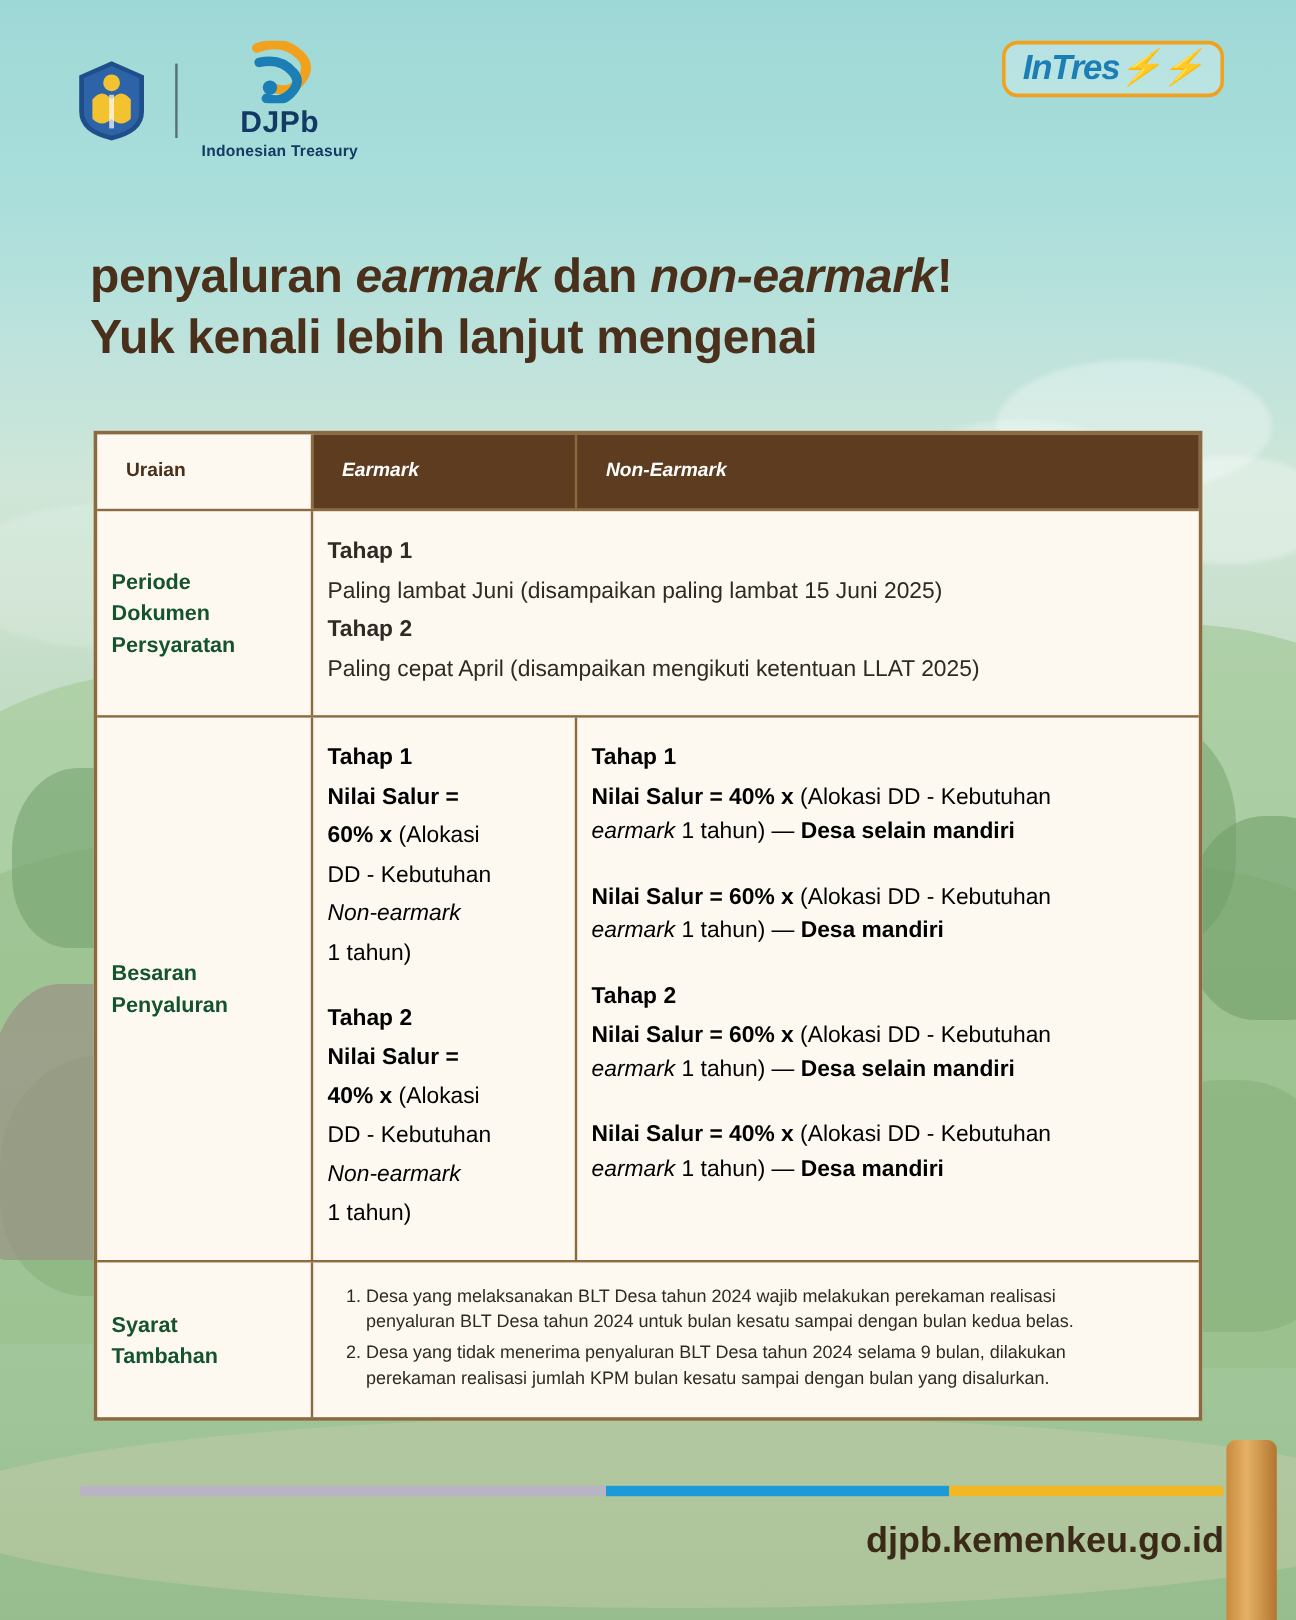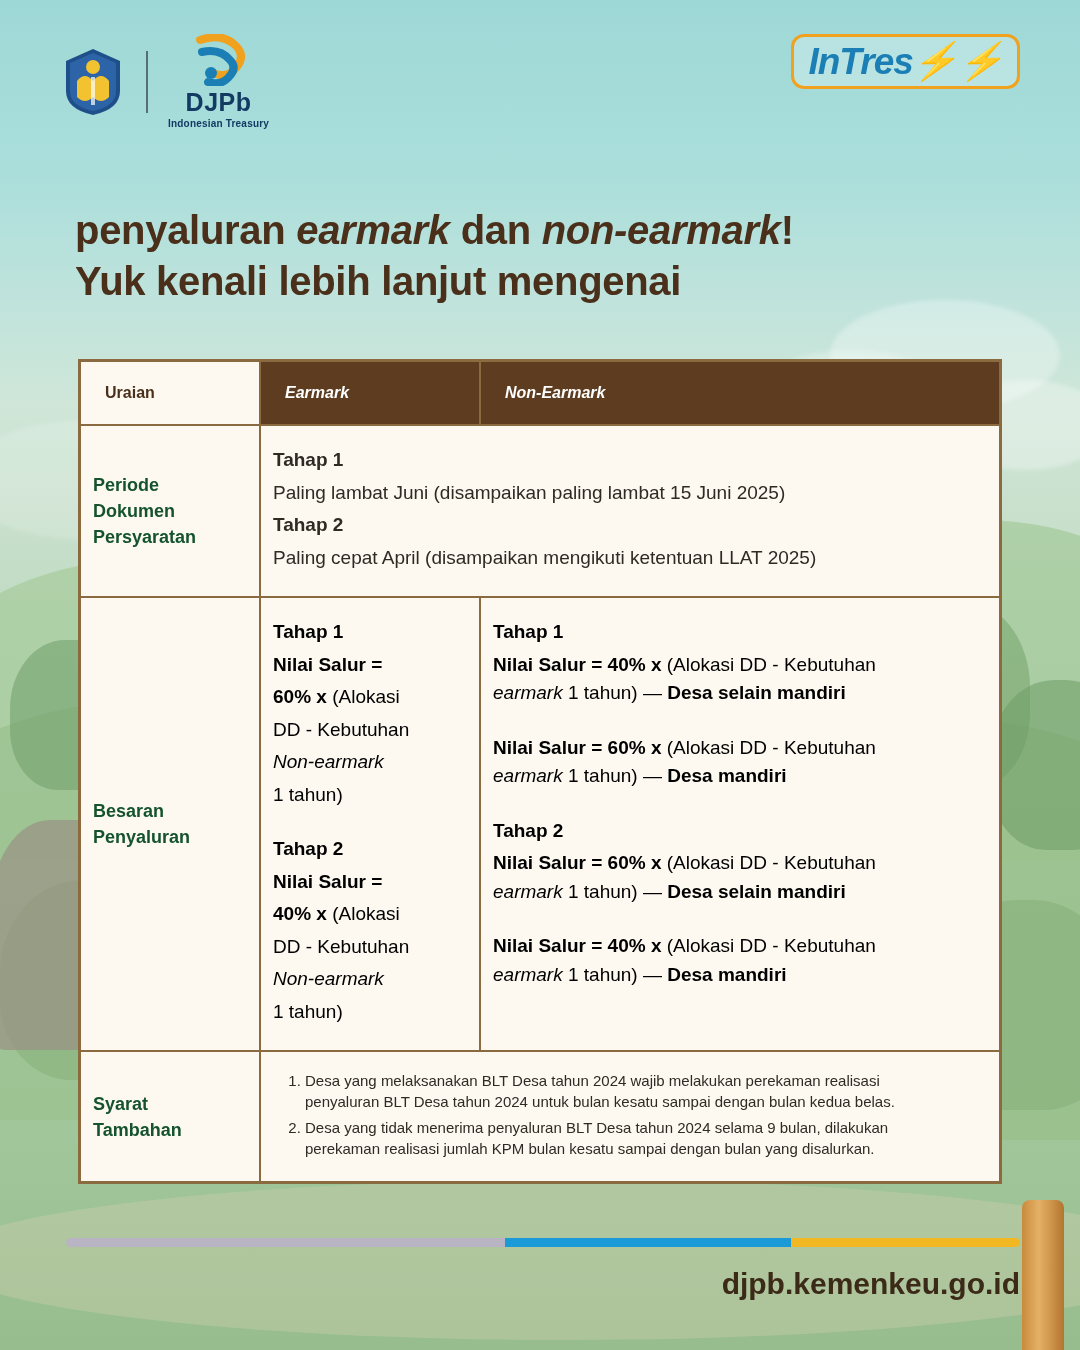--- a/index.html
+++ b/index.html
@@ -57,30 +57,30 @@
   .logo-left { display: flex; align-items: center; gap: 20px; }
   .tut-wuri { width: 66px; height: 70px; position: relative; }
   .divider-v { width: 2px; height: 62px; background: #3b4a57; opacity: .75; }
   .djpb { display: flex; flex-direction: column; align-items: center; }
   .djpb-mark { width: 58px; height: 52px; position: relative; }
   .djpb-text {
     font-size: 25px; font-weight: bold; color: #123a63; letter-spacing: .5px;
     line-height: 1; margin-top: 4px;
   }
   .djpb-sub {
-    font-size: 10px; font-weight: bold; color: #123a63;
+    font-size: 13px; font-weight: bold; color: #123a63;
     letter-spacing: .2px; margin-top: 3px;
   }
   .intres {
     border: 3px solid #f0a21f; border-radius: 13px;
     padding: 6px 14px 6px 14px; background: rgba(255,255,255,.25);
     display: flex; align-items: center;
   }
   .intres-text {
-    font-size: 37px; font-weight: bold; font-style: italic;
+    font-size: 29px; font-weight: bold; font-style: italic;
     color: #1b7fb5; letter-spacing: -1px; line-height: 1;
   }
   .bolt { color: #f0a21f; }
 
   
   .title {
     position: absolute; top: 205px; left: 75px; right: 60px;
     font-size: 40px; font-weight: bold; color: #4a2f1b;
     line-height: 1.28; letter-spacing: -0.3px;
   }

